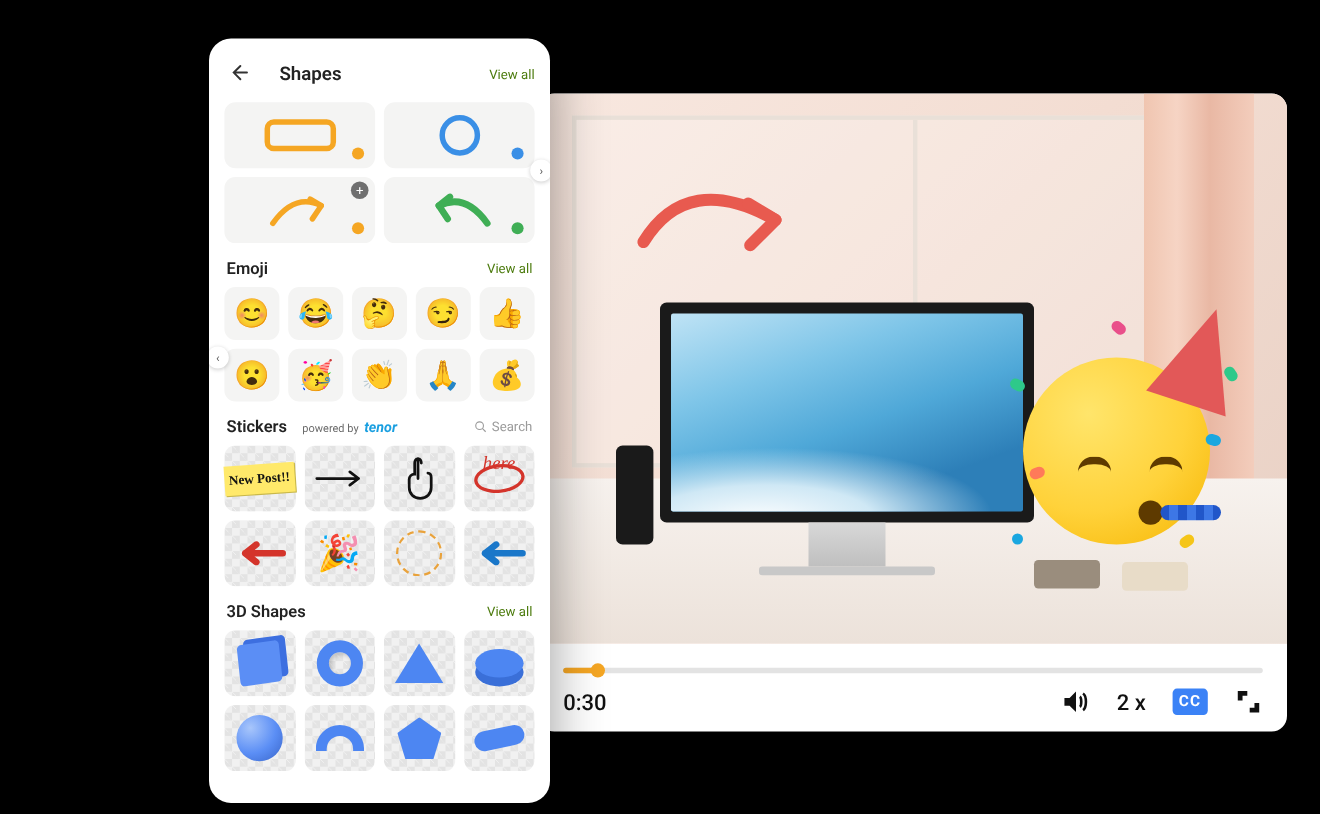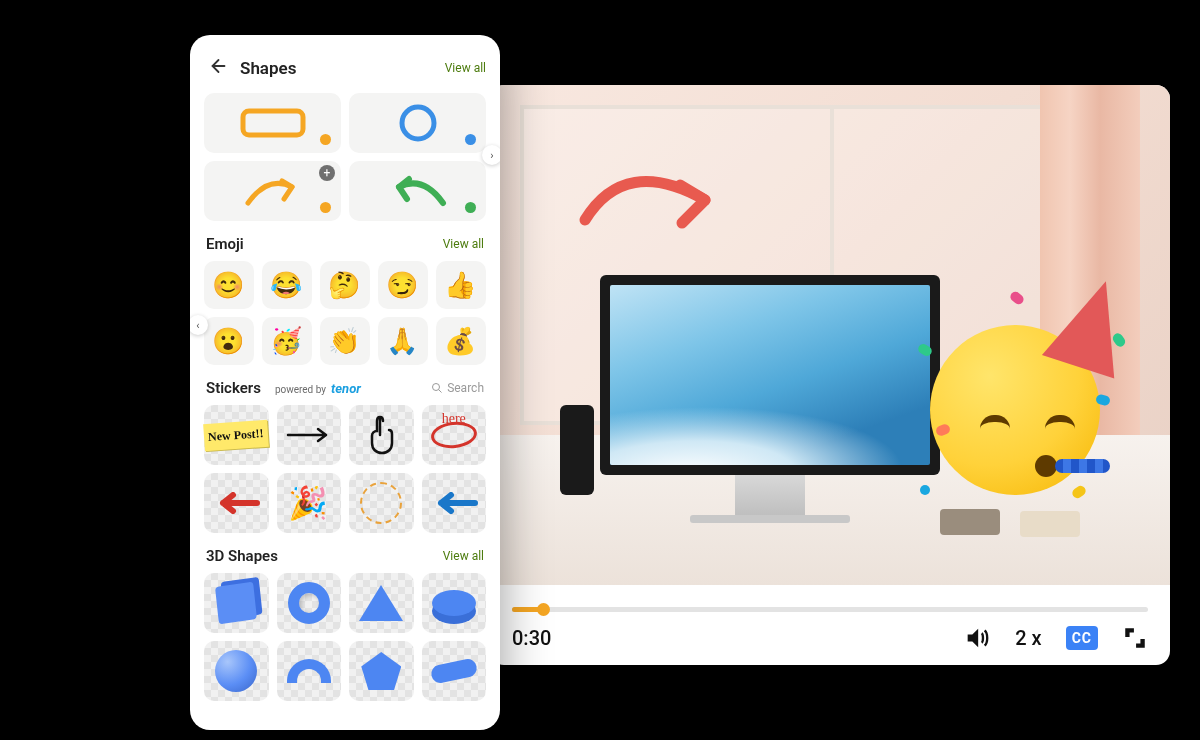--- a/index.html
+++ b/index.html
@@ -127,21 +127,21 @@
   background:#3b82f6; color:#fff; font-size:14px; font-weight:700; padding:4px 6px; border-radius:4px; letter-spacing:1px;
 }
 
 
 .panel {
   position:absolute; left:190px; top:35px; width:310px; height:695px;
   background:#fff; border-radius:20px; box-shadow: 0 10px 50px rgba(0,0,0,0.4);
   padding: 18px 14px; overflow:hidden;
 }
 .panel-header {
-  display:flex; align-items:center; gap:10px; margin-bottom:10px;
+  display:flex; align-items:center; gap:24px; margin-bottom:10px;
 }
 .back-btn { cursor:pointer; padding:4px; }
 .panel-title { font-size:17px; font-weight:600; color:#222; flex:1; }
 .view-all { font-size:12px; color:#4d7c0f; cursor:pointer; }
 .section-header {
   display:flex; align-items:center; justify-content:space-between; margin:14px 2px 8px;
 }
 .section-title { font-size:15px; font-weight:600; color:#222; }
 .powered-by { display:flex; align-items:baseline; gap:5px; font-size:10px; color:#6b6b6b; margin-left:14px; }
 .tenor { color:#1a9fe0; font-weight:700; font-size:13px; font-style:italic; }
@@ -179,21 +179,21 @@
 .plus-badge {
   position:absolute; top:4px; right:6px; width:16px; height:16px; border-radius:50%;
   background:#6f6f6f; color:#fff; font-size:12px; display:flex; align-items:center; justify-content:center;
 }
 
 .sticker-newpost {
   font-family: "Comic Sans MS", cursive; font-size:12px; font-weight:700; color:#111;
   background:#ffe96a; padding:6px 4px; transform:rotate(-4deg); box-shadow:1px 1px 0 #c9b84a;
 }
 .sticker-here {
-  font-family: cursive; font-size:14px; color:#d4342b; position:absolute; top:6px;
+  font-family: cursive; font-size:17px; color:#d4342b; position:absolute; top:6px;font-style:italic;
 }
 .red-ellipse {
   width:46px; height:26px; border:3px solid #d4342b; border-radius:50%; transform:rotate(-6deg);
 }
 .dashed-circle {
   width:42px; height:42px; border:2px dashed #e9a23b; border-radius:50%;
 }
 .cube3d {
   width:38px; height:38px; background:#5b8ef5; transform: skewY(-8deg) skewX(6deg); border-radius:4px;
   box-shadow: 6px -4px 0 #3d6fe0;
@@ -376,21 +376,21 @@
       </div>
     <div class="tile sm">
         <span>💰</span>
       </div>
   </div>
   <div class="nav-chevron nav-left">
     <span>‹</span>
   </div>
 
   <div class="section-header">
-    <div style="display:flex;align-items:center">
+    <div style="display:flex;align-items:flex-end">
       <div class="section-title">Stickers</div>
       <div class="powered-by">
         <span>powered by</span>
         <span class="tenor">tenor</span>
       </div>
     </div>
     <div class="search-link">
       <svg width="12" height="12" viewBox="0 0 24 24">
           <circle cx="10" cy="10" r="7" fill="none" stroke="#9a9a9a" stroke-width="2"></circle>
           <path d="M15 15l6 6" stroke="#9a9a9a" stroke-width="2"></path>

